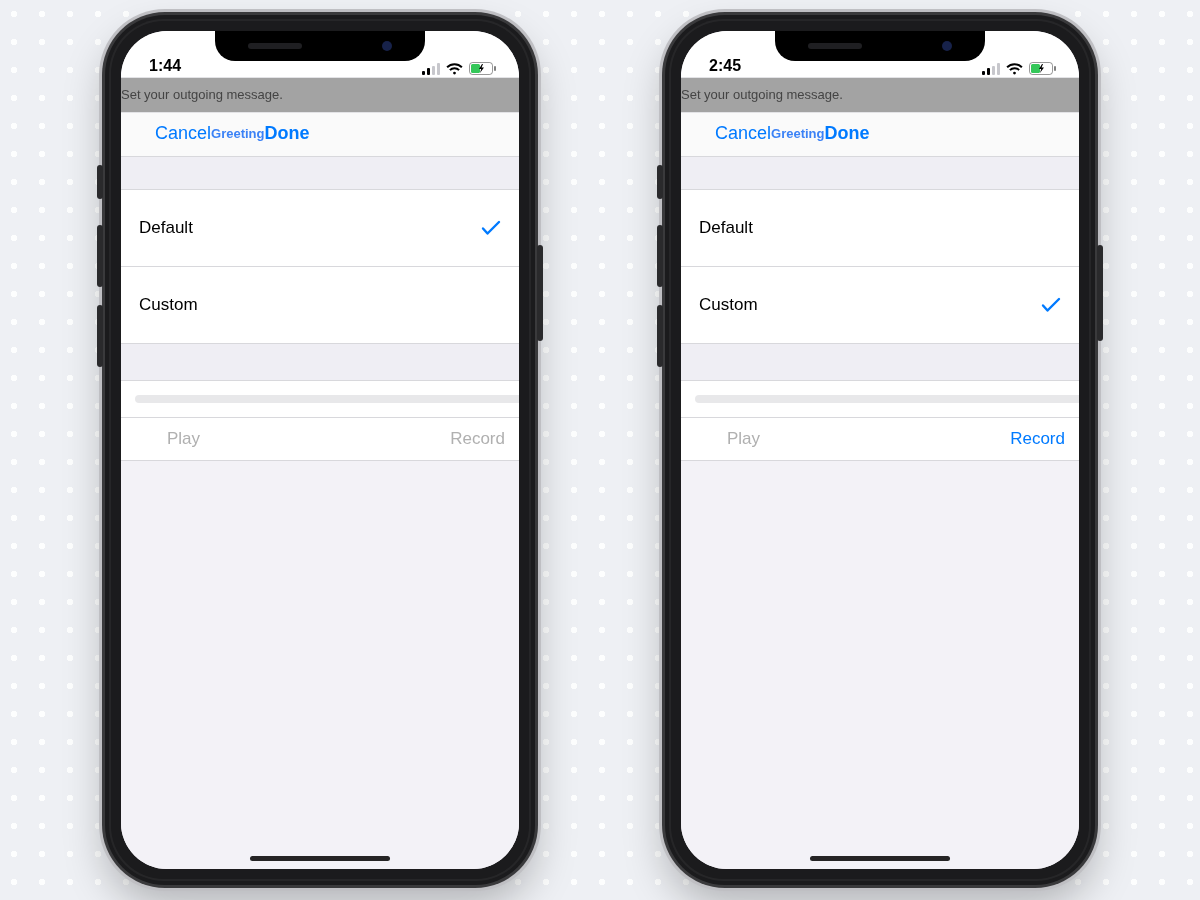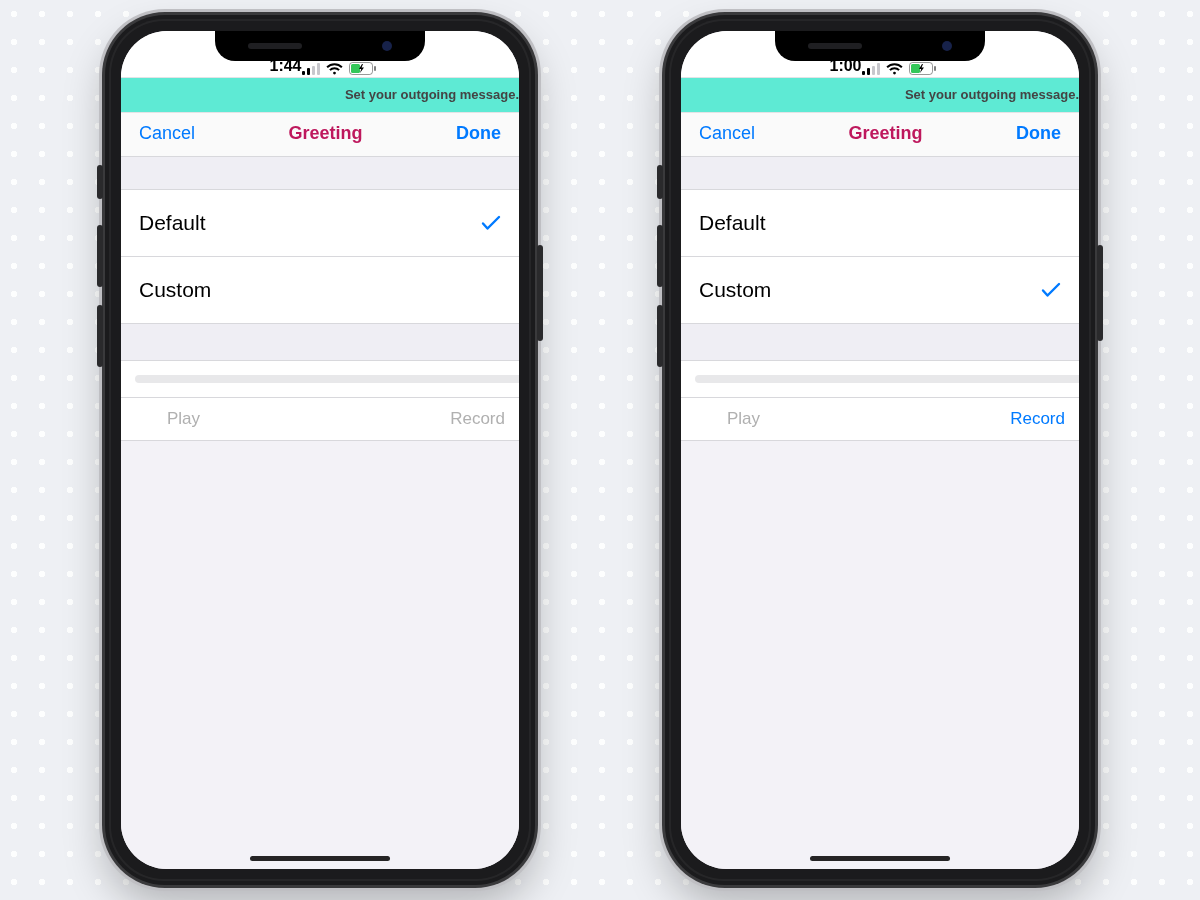--- a/index.html
+++ b/index.html
@@ -58,46 +58,46 @@
     position:absolute;top:0;left:50%;transform:translateX(-50%);
     width:210px;height:30px;background:#000;border-radius:0 0 20px 20px;z-index:5;
     display:flex;align-items:center;justify-content:center;gap:60px;
   }
   .notch .speaker{width:54px;height:6px;border-radius:4px;background:#1f1f22;}
   .notch .cam{width:10px;height:10px;border-radius:50%;background:#17224a;margin-left:20px;}
 
   
   .statusbar{
     height:44px;flex:none;color:#000;background:#fff;
-    display:flex;align-items:flex-end;justify-content:center;
+    display:flex;align-items:flex-end;justify-content:space-between;
     padding:0 22px 2px 28px;font-weight:600;font-size:16px;z-index:2;
   }
   .status-icons{display:flex;align-items:center;gap:6px;}
   .status-icons svg{display:block;}
 
   
-  .prompt-wrap{background:#5eead4;text-align:right;font-weight:bold;}
+  .prompt-wrap{background:#a3a3a3;text-align:left;}
   .prompt{font-size:13px;color:#444;padding:9px 0 10px;}
   .sep-thin{height:1px;background:#e3e3e6;}
 
   
   .navbar{
-    background:#fafafa;display:flex;align-items:center;justify-content:space-between;
-    padding:10px 18px 12px;
+    background:#fafafa;display:flex;align-items:center;
+    padding:10px 34px 12px;
   }
   .nav-btn{color:var(--ios-blue);font-size:18px;}
   .nav-done{font-weight:700;}
-  .nav-title{font-size:18px;font-weight:700;color:#be185d;}
+  .nav-title{font-size:13px;font-weight:700;color:#3b82f6;}
 
   .spacer-group{height:32px;background:var(--ios-gray-bg);border-top:1px solid var(--cell-border);border-bottom:1px solid var(--cell-border);}
 
   
   .cell{
     background:#fff;display:flex;align-items:center;justify-content:space-between;
-    padding:21px 18px;font-size:21px;color:var(--ios-text);
+    padding:28px 18px;font-size:17px;color:var(--ios-text);
     border-bottom:1px solid var(--cell-border);
   }
   .cell:first-of-type{border-top:1px solid var(--cell-border);}
   .check svg{display:block;}
 
   
   .spacer-group2{height:36px;background:var(--ios-gray-bg);}
   .progress-cell{background:#fff;padding:14px 0 14px 14px;border-top:1px solid var(--cell-border);border-bottom:1px solid var(--cell-border);}
   .progress-track{height:8px;border-radius:4px 0 0 4px;background:#e8e8ea;}
   .play-record-row{
@@ -196,21 +196,21 @@
     <div class="btn-side btn-voldn"></div>
     <div class="btn-side btn-power"></div>
 
     <div class="screen">
       <div class="notch">
         <div class="speaker"></div>
         <div class="cam"></div>
       </div>
 
       <div class="statusbar">
-        <span>1:00</span>
+        <span>2:45</span>
         <span class="status-icons">
           <svg width="18" height="12" viewBox="0 0 18 12">
               <rect x="0" y="8" width="3" height="4" rx="1" fill="#000"></rect>
               <rect x="5" y="5" width="3" height="7" rx="1" fill="#000"></rect>
               <rect x="10" y="3" width="3" height="9" rx="1" fill="#c7c7cc"></rect>
               <rect x="15" y="0" width="3" height="12" rx="1" fill="#c7c7cc"></rect>
             </svg>
           <svg width="17" height="12" viewBox="0 0 17 12">
               <path d="M8.5 11.5a1.4 1.4 0 100-2.8 1.4 1.4 0 000 2.8zM3.2 6.4a7.5 7.5 0 0110.6 0l-1.4 1.4a5.5 5.5 0 00-7.8 0L3.2 6.4zM.4 3.6a11.4 11.4 0 0116.2 0L15.2 5a9.4 9.4 0 00-13.4 0L.4 3.6z" fill="#000"></path>
             </svg>

